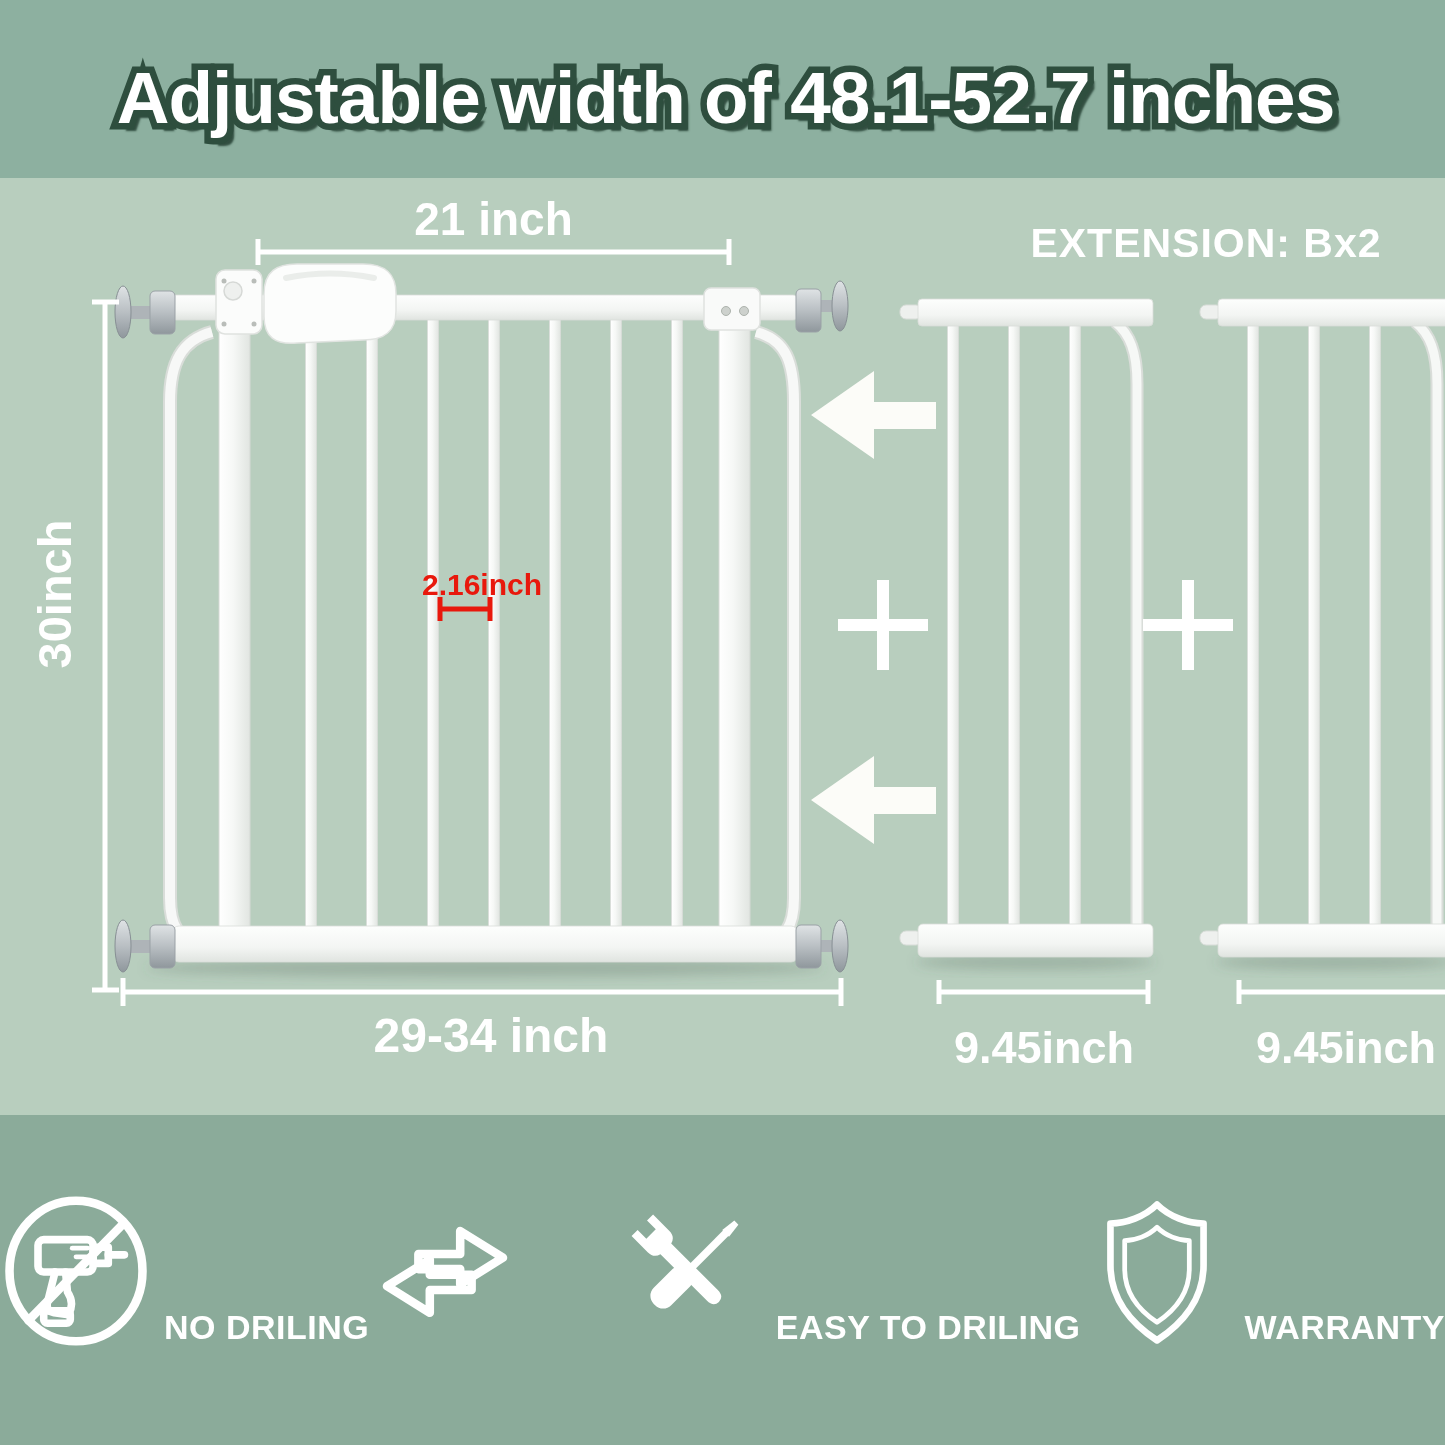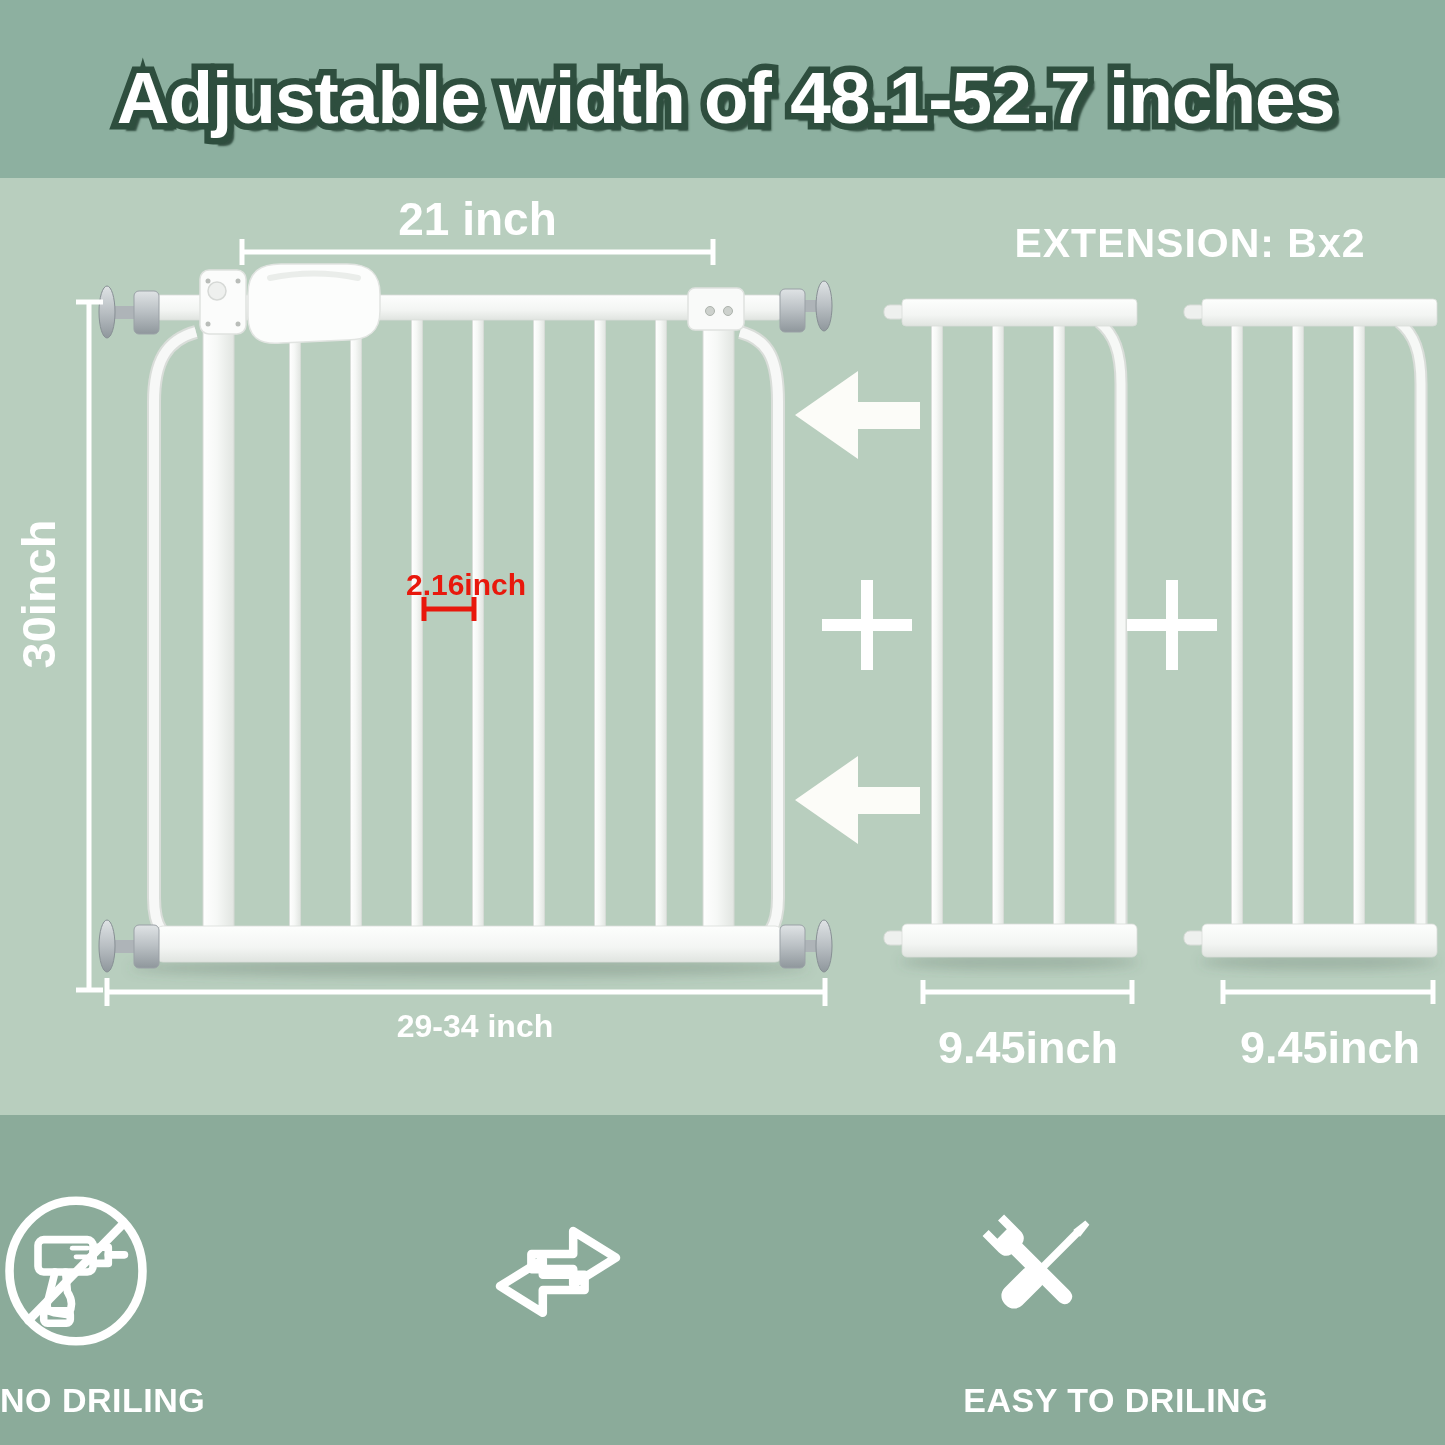--- a/index.html
+++ b/index.html
@@ -23,44 +23,44 @@
     display:block;
   }
   .title-stroke {
     color:#2e4e3e;
     -webkit-text-stroke:13px #2e4e3e;
     text-shadow:7px 8px 2px rgba(40,68,54,0.9);
   }
   .title-fill { position:absolute; left:0; top:16px; color:#ffffff; }
 
   
-  .diagram { position:absolute; left:0; top:178px; width:1214px; height:937px;padding-left:24px; }
+  .diagram { position:absolute; left:16px; top:178px; width:1214px; height:937px;padding-left:24px; }
   .gate-svg { position:absolute; left:0; top:-178px; width:1445px; height:1445px; z-index:1; }
 
   .lbl {
     position:absolute; color:#ffffff; font-weight:bold; text-align:center;
     z-index:2; white-space:nowrap;
   }
   .lbl-21       { left:242px;  top:14px;  width:471px; font-size:46px; }
   .lbl-ext      { left:1000px; top:42px;  width:380px; font-size:41px; letter-spacing:1px; }
   .lbl-30       { left:-67px;  top:384px; width:220px; height:64px; font-size:47px;
                   transform:rotate(-90deg); }
   .lbl-216      { left:366px;  top:362px; width:200px; font-size:30px; color:#e8180c;margin-top:28px; }
-  .lbl-2934     { left:275px;  top:830px; width:400px; font-size:32px; }
+  .lbl-2934     { left:275px;  top:830px; width:400px; font-size:48px; }
   .lbl-945a     { left:878px;  top:844px; width:300px; font-size:45px; }
   .lbl-945b     { left:1180px; top:844px; width:300px; font-size:45px; }
 
   
   .features {
     position:absolute; left:0; top:1115px; width:1445px; height:330px;
     background:#8bab9a; z-index:3;
     display:flex; align-items:flex-start; padding-top:80px;
   }
   .feature {
-    flex:1; display:flex; flex-direction:column; align-items:flex-start;
+    flex:1; display:flex; flex-direction:row; align-items:flex-end;gap:12px;
   }
   .feature-icon { width:152px; height:152px; }
   .feature-label {
     margin-top:34px; color:#ffffff; font-weight:bold; font-size:34px;
     letter-spacing:0.5px; white-space:nowrap;
   }
 </style>
 </head>
 <body>
 
@@ -271,15 +271,26 @@
           <g transform="rotate(45 80 80)">
             <polygon points="75,24 85,24 83,8 77,8"></polygon>
             <rect x="76" y="22" width="8" height="58"></rect>
             <rect x="67" y="78" width="26" height="52" rx="12"></rect>
           </g>
         </g>
       </svg>
       <div class="feature-label">EASY TO DRILING</div>
     </div>
 
+    <div class="feature">
+      <svg class="feature-icon" viewBox="0 0 160 160">
+        <g fill="none" stroke="#ffffff" stroke-linejoin="round">
+          <path d="M80,10 C93,23 113,30 129,30 L129,74 C129,110 106,136 80,153
+                   C54,136 31,110 31,74 L31,30 C47,30 67,23 80,10 Z" stroke-width="7"></path>
+          <path d="M80,34 C89,43 103,48 114,48 L114,78 C114,104 98,122 80,134
+                   C62,122 46,104 46,78 L46,48 C57,48 71,43 80,34 Z" stroke-width="5"></path>
+        </g>
+      </svg>
+      <div class="feature-label">WARRANTY</div>
+    </div>
 
   </footer>
 </div>
 
 </body></html>

